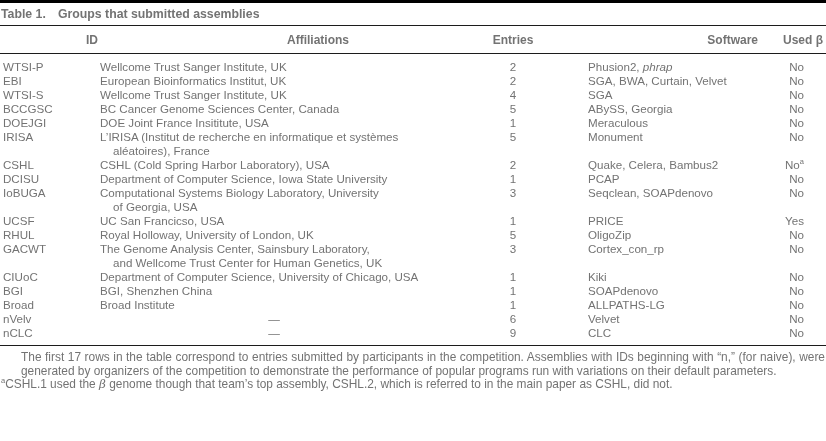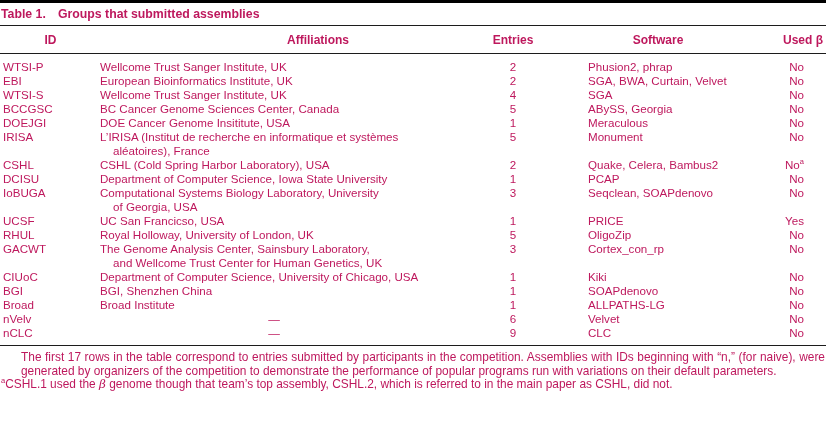--- a/index.html
+++ b/index.html
@@ -1,49 +1,49 @@
 <!DOCTYPE html>
 <html><head>
 <meta charset="utf-8">
 <style>
   html,body{margin:0;padding:0;background:#fff;}
   .page{
     width:826px;height:441px;box-sizing:border-box;overflow:hidden;
-    font-family:"Liberation Sans",sans-serif;color:#be185d;background:#fff;
+    font-family:"Liberation Sans",sans-serif;color:#737373;background:#fff;
     border-top:3px solid #000;
   }
   .title-row{
     padding:5px 2px 4px 1px;
     border-bottom:1.5px solid #1c1c1c;
     font-weight:bold;font-size:12.3px;line-height:13px;
   }
   .title-label{margin-right:12px;}
   table{width:826px;border-collapse:collapse;table-layout:fixed;border-bottom:1.5px solid #1c1c1c;}
   th{
     font-weight:bold;font-size:12px;line-height:14px;
-    padding:7px 0 6px;vertical-align:bottom;text-align:center;
+    padding:7px 0 6px;vertical-align:bottom;text-align:right;
     border-bottom:1.5px solid #1c1c1c;
   }
   th.c-id{padding-left:3px;}
   th.c-aff{text-align:center;padding-left:70px;}
   th.c-entries{text-align:center;}
-  th.c-sw{text-align:center;}
+  th.c-sw{text-align:right;}
   th.c-used{text-align:right;padding-right:3px;}
   td{font-size:11.6px;line-height:14px;vertical-align:top;padding:0;}
   td.cell-id{padding-left:3px;}
   td.cell-aff{padding-left:2px;}
   td.cell-aff .affline.wrap{padding-left:13px;}
   td.cell-aff .dash{text-align:center;padding-right:20px;}
   td.cell-entries{text-align:center;}
   td.cell-sw{padding-left:30px;}
   td.cell-used{text-align:right;padding-right:22px;}
   tbody tr:first-child td{padding-top:6px;}
   tbody tr:last-child td{padding-bottom:5px;}
   sup{font-size:7.5px;vertical-align:super;line-height:0;}
-  .italic{}
+  .italic{font-style:italic;}
   .footnotes{margin-top:5px;padding:0 1px;font-size:11.9px;line-height:13.6px;}
   .fn-general{margin:0;text-align:justify;padding-left:20px;}
   .fn-a{margin:0;}
   .beta{font-style:italic;font-family:"DejaVu Serif",serif;}
 </style>
 </head>
 <body>
 
 <div class="page">
 
@@ -74,21 +74,21 @@
           <td class="cell-aff">
             <div class="affline">Wellcome Trust Sanger Institute, UK</div>
           </td>
           <td class="cell-entries">2</td>
           <td class="cell-sw"><span>Phusion2, </span><span class="italic">phrap</span></td>
           <td class="cell-used"><span>No</span></td>
         </tr>
         <tr>
           <td class="cell-id">EBI</td>
           <td class="cell-aff">
-            <div class="affline">European Bioinformatics Institute, UK</div>
+            <div class="affline">European Bioinformatics Institut, UK</div>
           </td>
           <td class="cell-entries">2</td>
           <td class="cell-sw"><span>SGA, BWA, Curtain, Velvet</span></td>
           <td class="cell-used"><span>No</span></td>
         </tr>
         <tr>
           <td class="cell-id">WTSI-S</td>
           <td class="cell-aff">
             <div class="affline">Wellcome Trust Sanger Institute, UK</div>
           </td>
@@ -101,21 +101,21 @@
           <td class="cell-aff">
             <div class="affline">BC Cancer Genome Sciences Center, Canada</div>
           </td>
           <td class="cell-entries">5</td>
           <td class="cell-sw"><span>ABySS, Georgia</span></td>
           <td class="cell-used"><span>No</span></td>
         </tr>
         <tr>
           <td class="cell-id">DOEJGI</td>
           <td class="cell-aff">
-            <div class="affline">DOE Cancer Genome Insititute, USA</div>
+            <div class="affline">DOE Joint France Insititute, USA</div>
           </td>
           <td class="cell-entries">1</td>
           <td class="cell-sw"><span>Meraculous</span></td>
           <td class="cell-used"><span>No</span></td>
         </tr>
         <tr>
           <td class="cell-id">IRISA</td>
           <td class="cell-aff">
             <div class="affline">L’IRISA (Institut de recherche en informatique et systèmes</div>
             <div class="affline wrap">aléatoires), France</div>

